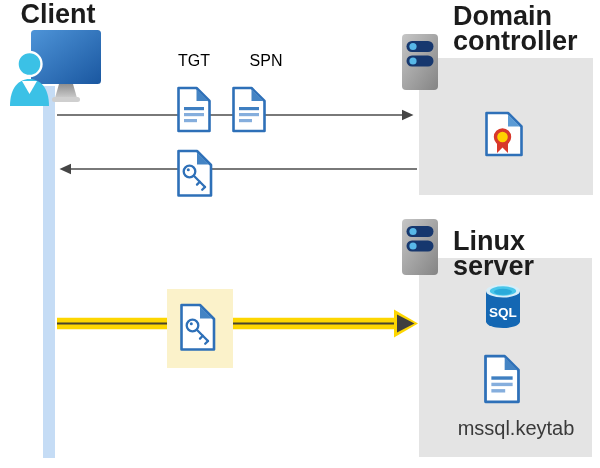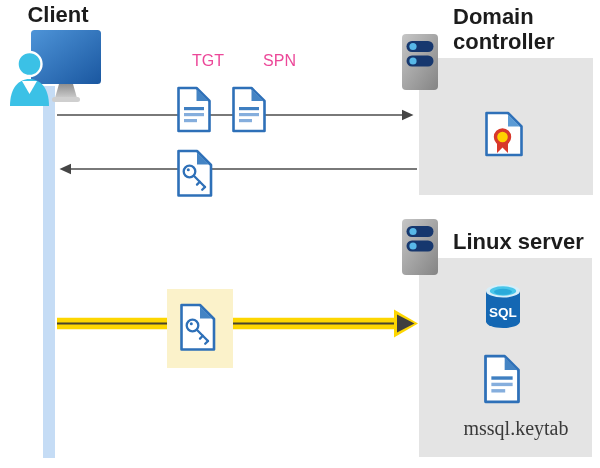--- a/index.html
+++ b/index.html
@@ -5,23 +5,23 @@
   html,body{margin:0;padding:0;background:#fff;}
   .canvas{
     position:relative;width:600px;height:468px;background:#ffffff;overflow:hidden;
     font-family:"Liberation Sans",sans-serif;
   }
   .box{position:absolute;background:#e4e4e4;z-index:0;}
   .arrows{position:absolute;left:0;top:0;z-index:1;pointer-events:none;}
   .highlight{position:absolute;background:#fbf2ca;z-index:2;}
   .icon{position:absolute;z-index:3;}
   .lbl{position:absolute;z-index:4;color:#1c1c1c;}
-  .lbl-title{font-weight:bold;font-size:22px;line-height:25px;}
-  .lbl-small{font-size:16px;color:#ec4899;text-align:right;}
-  .lbl-file{font-size:20px;color:#3a3a3a;text-align:center;font-family:Liberation Serif, serif;}
+  .lbl-title{font-weight:bold;font-size:27px;line-height:25px;}
+  .lbl-small{font-size:16px;color:#000000;text-align:center;}
+  .lbl-file{font-size:20px;color:#3a3a3a;text-align:center;}
   .center{text-align:center;}
 </style>
 </head>
 <body>
 
 <div class="canvas">
 
   <svg width="0" height="0" style="position:absolute" aria-hidden="true">
     <defs>
       <linearGradient id="gm" x1="0" y1="0" x2="1" y2="1">

